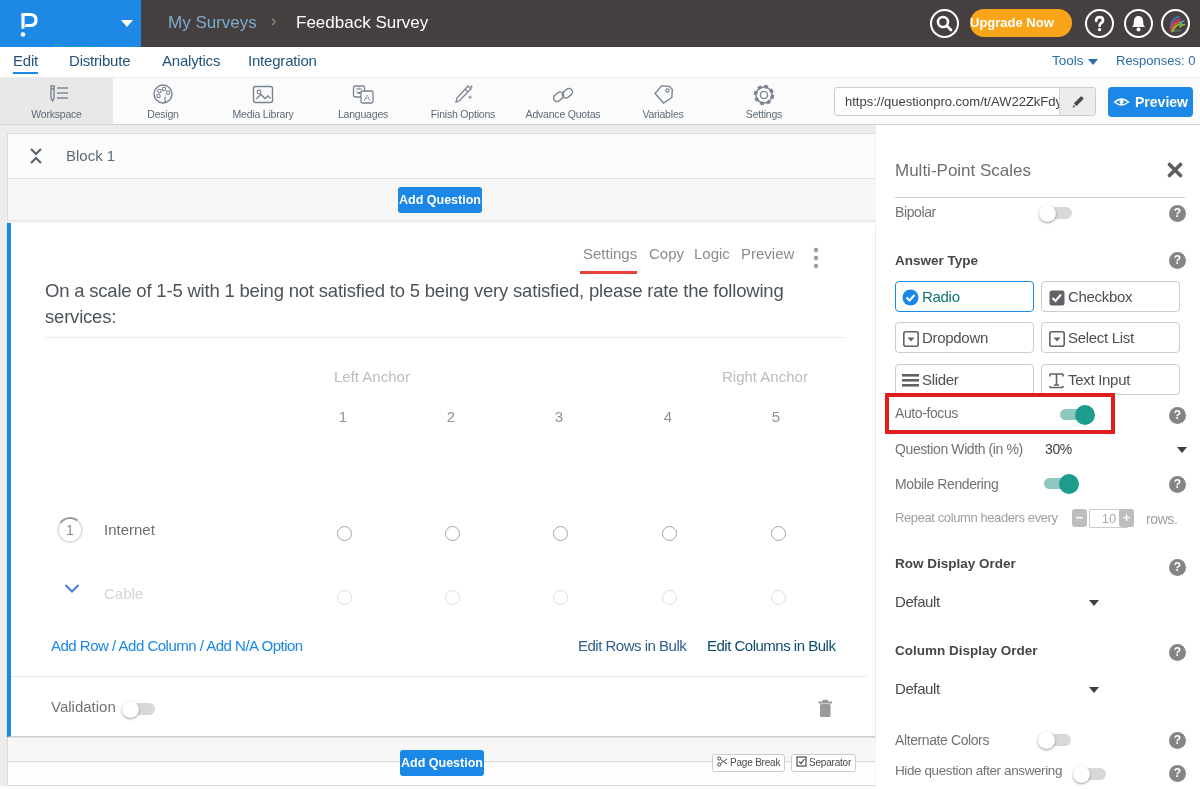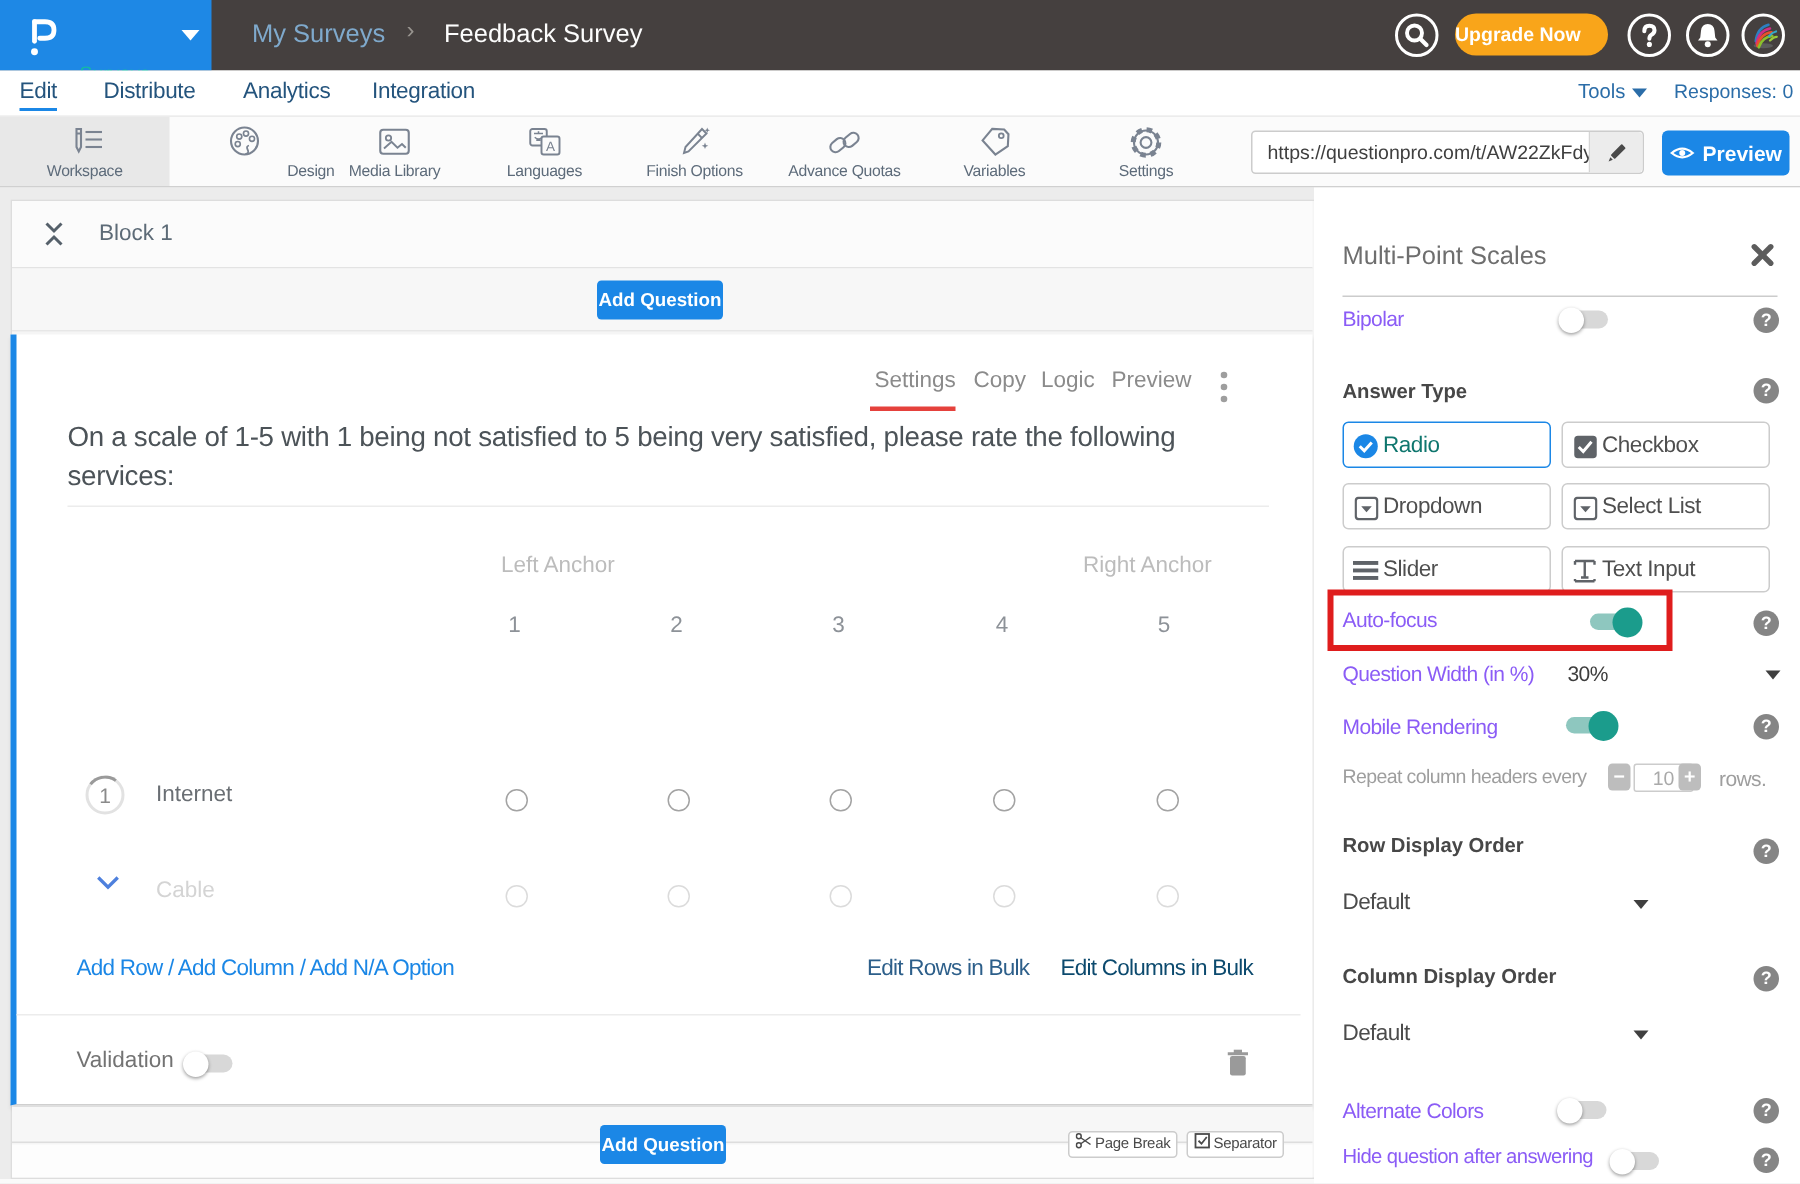--- a/index.html
+++ b/index.html
@@ -70,21 +70,21 @@
 
 
 #bottombar { position:absolute; left:0; top:604px; width:867px; height:24px; background:#f7f7f7; border-bottom:1px solid #ddd; }
 #blockwhite { position:absolute; left:0; top:629px; width:867px; height:22px; background:#fdfdfd; }
 .chip { position:absolute; top:620px; height:18px; background:#fff; border:1px solid #ccc; border-radius:3px; font-size:10px; letter-spacing:-0.2px; color:#4a4a4a; line-height:16px; padding:0 4px; }
 
 
 #sidebar { position:absolute; left:876px; top:125px; width:324px; height:664px; background:#fff; }
 #sbtitle { position:absolute; left:19px; top:36px; font-size:17px; color:#6e6e6e; }
 #sbdivider { position:absolute; left:19px; top:72px; width:290px; height:1px; background:#ccc; }
-.sblabel { position:absolute; left:19px; font-size:14px; letter-spacing:-0.4px; color:#8b5cf6; }
+.sblabel { position:absolute; left:19px; font-size:14px; letter-spacing:-0.4px; color:#737373; }
 .sbbold { position:absolute; left:19px; font-size:13.5px; font-weight:bold; color:#474747; }
 .helpq { position:absolute; left:293px; width:17px; height:17px; background:#858585; border-radius:50%; color:#fff; font-size:12px; font-weight:bold; text-align:center; line-height:17px; }
 .atbtn { position:absolute; width:139px; height:31px; border:1px solid #ccc; border-radius:4px; background:#fff; font-size:15px; letter-spacing:-0.3px; color:#4f4f4f; }
 .atbtn .txt { position:absolute; left:26px; top:6px; }
 .atbtn.sel { border:1.5px solid #1b87e6; color:#0f766e; }
 .caret { position:absolute; width:0; height:0; border-left:5.5px solid transparent; border-right:5.5px solid transparent; border-top:6.5px solid #3f3f3f; }
 #redbox { position:absolute; left:9px; top:268px; width:230px; height:41px; border:4px solid #df1d1d; }
 .stepbtn { position:absolute; width:15px; height:18px; background:#bdbdbd; border-radius:3px; color:#fff; font-size:13px; font-weight:bold; text-align:center; line-height:17px; }
 #stepinput { position:absolute; left:213px; top:384px; width:40px; height:19px; background:#fff; border:1px solid #ccc; border-radius:2px; color:#a9a9a9; font-size:13px; text-align:center; line-height:18px; }
 </style>
@@ -150,21 +150,21 @@
 <div id="toolbar">
   <div class="tbcell" id="cell-workspace" style="left:0px;">
     <svg width="26" height="26" viewBox="0 0 26 26">
       <path d="M7 4 L7 16 L8.5 19 L10 16 L10 4 Z M7 7 L10 7" fill="none" stroke="#7a8391" stroke-width="1.4"></path>
       <line x1="13" y1="6" x2="24" y2="6" stroke="#7a8391" stroke-width="1.4"></line>
       <line x1="13" y1="11" x2="24" y2="11" stroke="#7a8391" stroke-width="1.4"></line>
       <line x1="13" y1="16" x2="24" y2="16" stroke="#7a8391" stroke-width="1.4"></line>
     </svg>
     <div class="lab">Workspace</div>
   </div>
-  <div class="tbcell" style="left:113px;text-align:right;">
+  <div class="tbcell" style="left:113px;">
     <svg width="26" height="26" viewBox="0 0 26 26">
       <circle cx="13" cy="12" r="9" fill="none" stroke="#7a8391" stroke-width="1.4"></circle>
       <circle cx="9.5" cy="9" r="1.7" fill="none" stroke="#7a8391" stroke-width="1.1"></circle>
       <circle cx="14" cy="7" r="1.7" fill="none" stroke="#7a8391" stroke-width="1.1"></circle>
       <circle cx="18" cy="10.5" r="1.7" fill="none" stroke="#7a8391" stroke-width="1.1"></circle>
       <circle cx="8.5" cy="14" r="1.7" fill="none" stroke="#7a8391" stroke-width="1.1"></circle>
       <path d="M13.5 20.8 Q16.5 20.5 15 17.5 Q14 15.5 16 15" fill="none" stroke="#7a8391" stroke-width="1.2"></path>
     </svg>
     <div class="lab">Design</div>
   </div>

